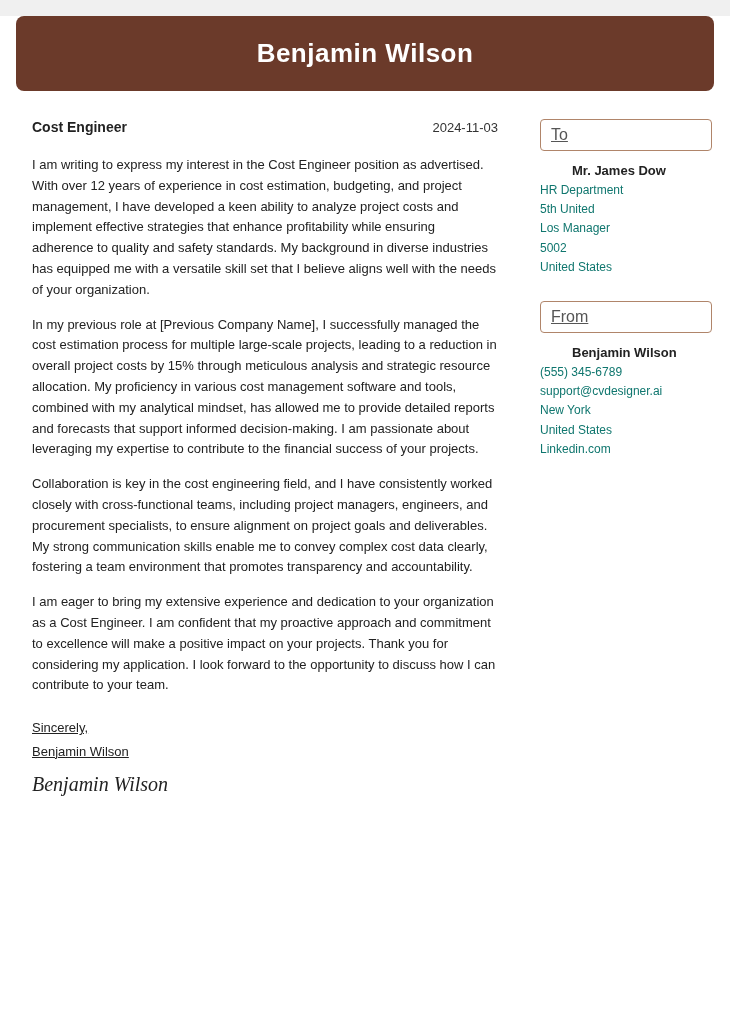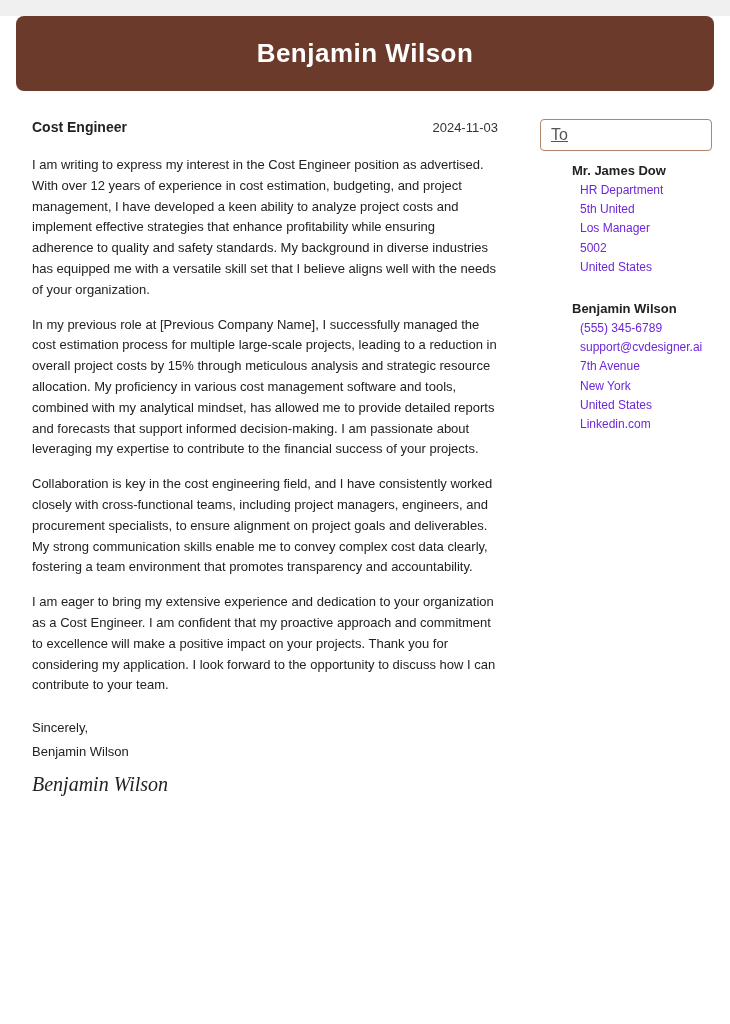--- a/index.html
+++ b/index.html
@@ -79,20 +79,21 @@
       margin-bottom: 14px;
       font-size: 13px;
       line-height: 1.6;
       color: #222;
     }
 
     .closing {
       margin-top: 20px;
       font-size: 13px;
       line-height: 1.8;
+      text-decoration: underline;
     }
 
     .signature {
       margin-top: 10px;
       font-family: 'Georgia', cursive;
       font-style: italic;
       font-size: 20px;
       color: #222;
     }
 
@@ -120,22 +121,21 @@
     .address-block .name {
       font-weight: bold;
       font-size: 13px;
       margin-bottom: 3px;
       margin-left: 32px;
     }
 
     .address-block .line {
       font-size: 12px;
       line-height: 1.6;
-      color: #6d28d9;
-      margin-left: 40px;
+      color: #0f766e;
     }
   </style>
 </head>
 <body>
 
 <div class="page">
 
   <div class="header">
     <span class="header-name">Benjamin Wilson</span>
   </div>
@@ -170,25 +170,27 @@
       </div>
       <div class="address-block">
         <div class="name">Mr. James Dow</div>
         <div class="line">HR Department</div>
         <div class="line">5th United</div>
         <div class="line">Los Manager</div>
         <div class="line">5002</div>
         <div class="line">United States</div>
       </div>
 
+      <div class="address-box">
+        <span>From</span>
+      </div>
       <div class="address-block">
         <div class="name">Benjamin Wilson</div>
         <div class="line">(555) 345-6789</div>
         <div class="line">support@cvdesigner.ai</div>
-        <div class="line">7th Avenue</div>
         <div class="line">New York</div>
         <div class="line">United States</div>
         <div class="line">Linkedin.com</div>
       </div>
 
     </div>
 
   </div>
 
 </div>

